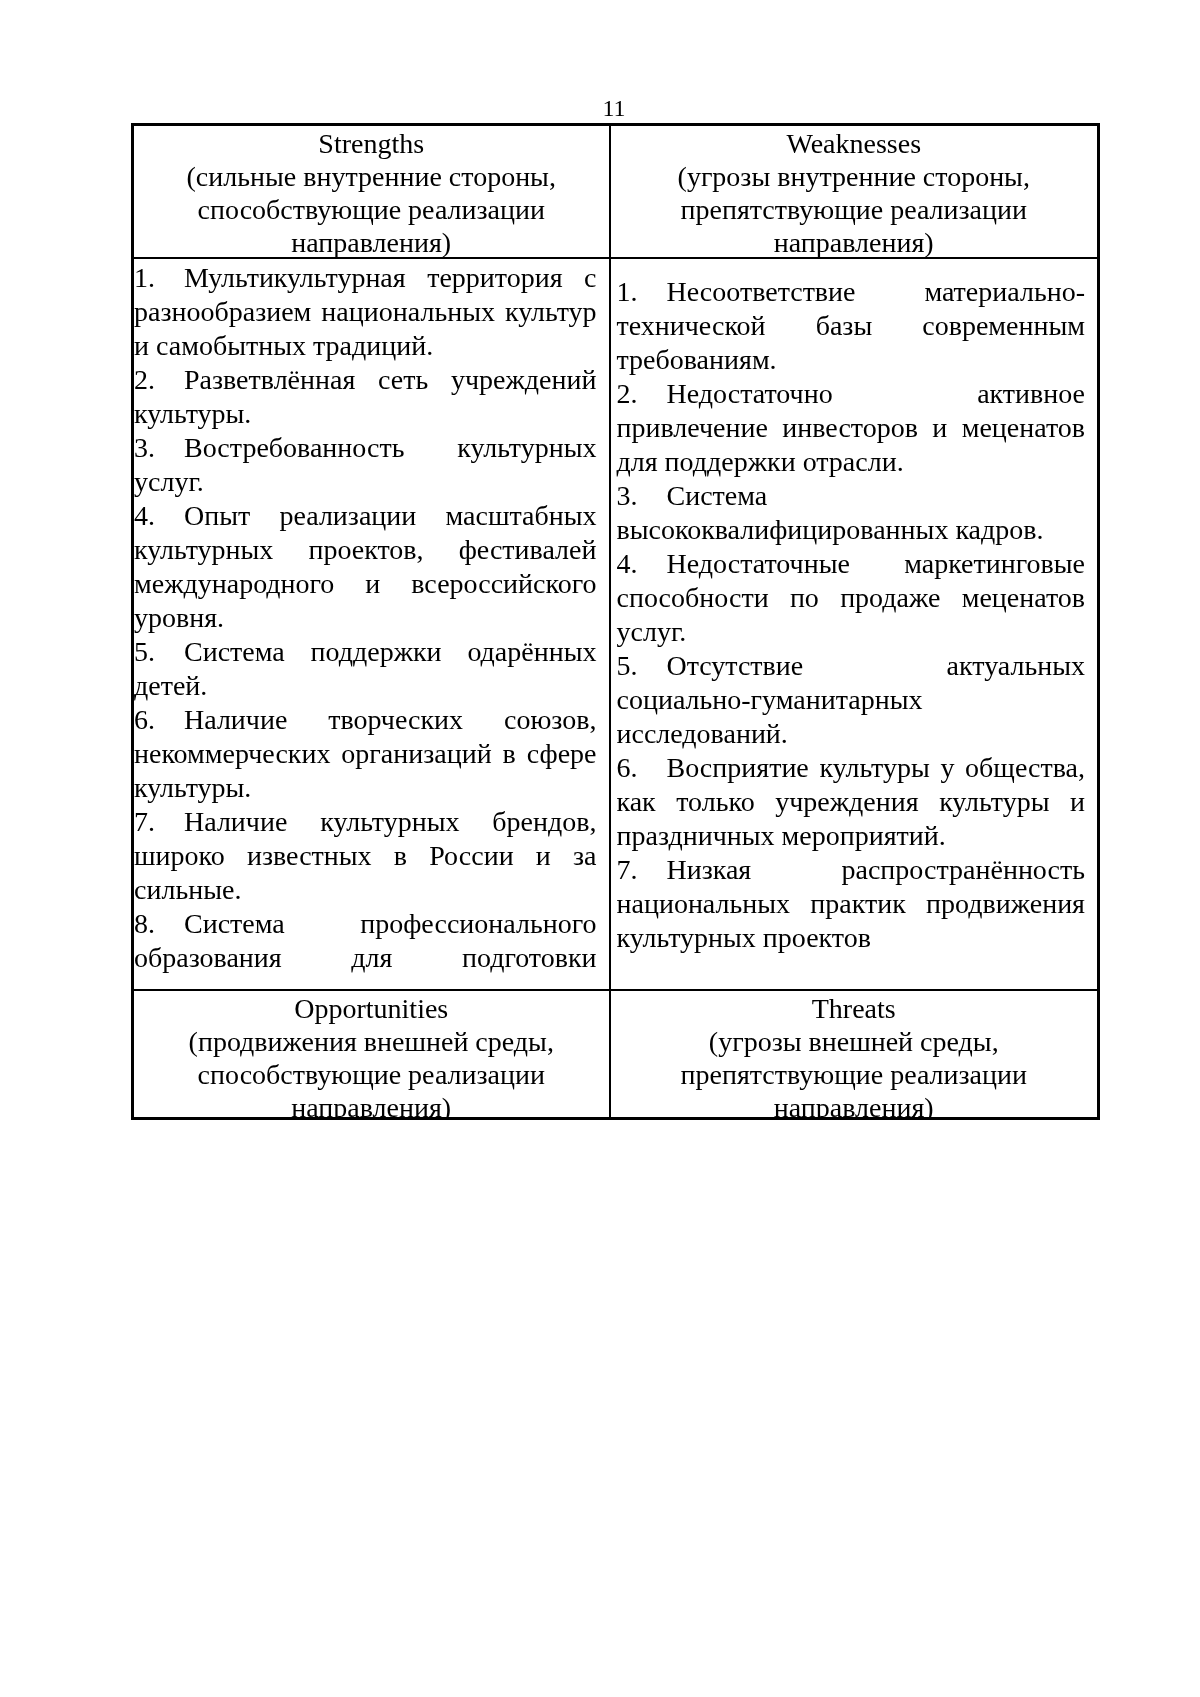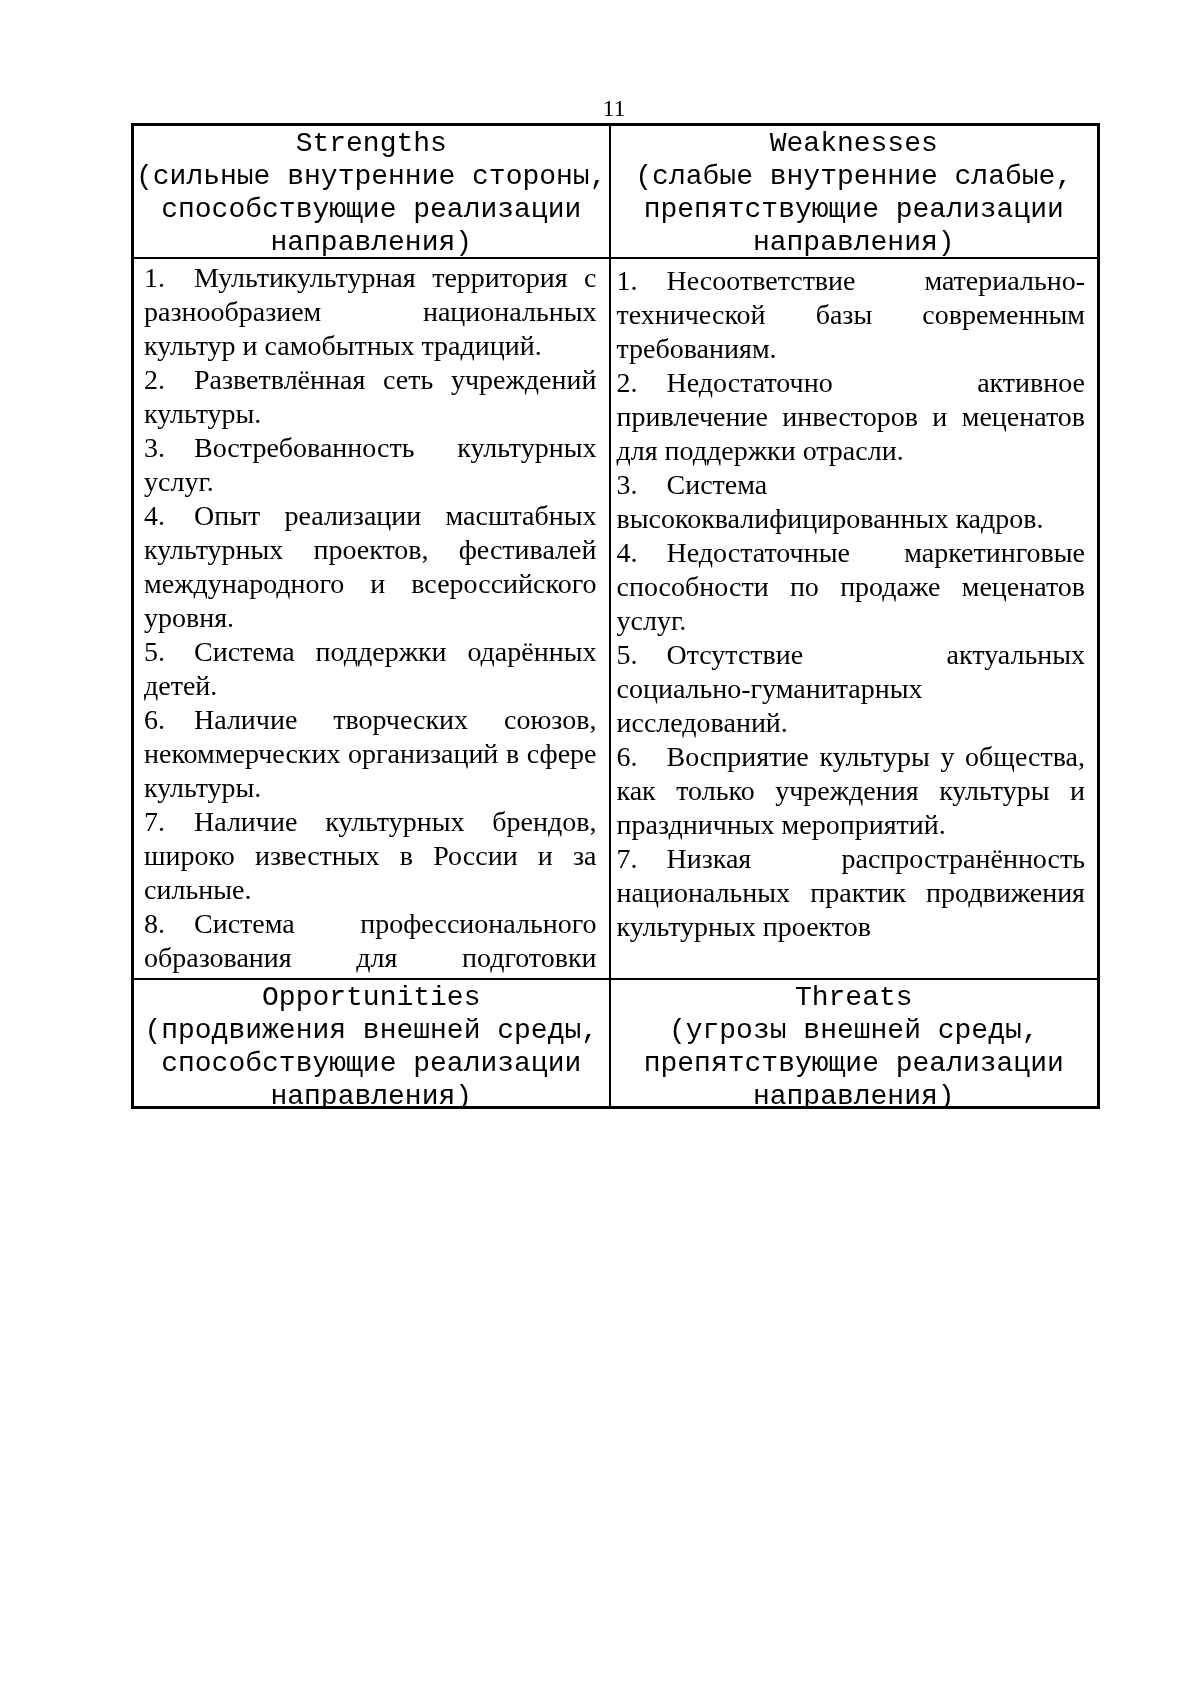--- a/index.html
+++ b/index.html
@@ -32,28 +32,27 @@
     vertical-align: top;
     font-weight: normal;
   }
   .hdrbox {
     height: 130px;
     overflow: hidden;
     text-align: center;
     font-size: 28px;
     line-height: 33px;
     padding-top: 1px;
-    font-family: Liberation Mono, monospace;
   }
   .bodybox {
     height: 714px;
     overflow: hidden;
-    padding: 2px 12px 0 10px;
+    padding: 2px 12px 0 0;
   }
-  .bodybox.right { padding: 5px 12px 0 6px; }
+  .bodybox.right { padding: 16px 12px 0 6px; }
   .hdrbox.bottom { height: 125px; }
   p.item {
     margin: 0;
     font-size: 28px;
     line-height: 34px;
     text-align: justify;
   }
   p.item .num {
     display: inline-block;
     width: 50px;
@@ -76,21 +75,21 @@
       <div class="hdrbox">
         <span class="hline">Strengths</span>
         <span class="hline">(сильные внутренние стороны,</span>
         <span class="hline">способствующие реализации</span>
         <span class="hline">направления)</span>
       </div>
     </th>
     <th>
       <div class="hdrbox">
         <span class="hline">Weaknesses</span>
-        <span class="hline">(слабые внутренние слабые,</span>
+        <span class="hline">(угрозы внутренние стороны,</span>
         <span class="hline">препятствующие реализации</span>
         <span class="hline">направления)</span>
       </div>
     </th>
   </tr>
   <tr>
     <td>
       <div class="bodybox">
         <p class="item"><span class="num">1.</span><span class="txt">Мультикультурная территория с разнообразием национальных культур и самобытных традиций.</span></p>
         <p class="item"><span class="num">2.</span><span class="txt">Разветвлённая сеть учреждений культуры.</span></p>

